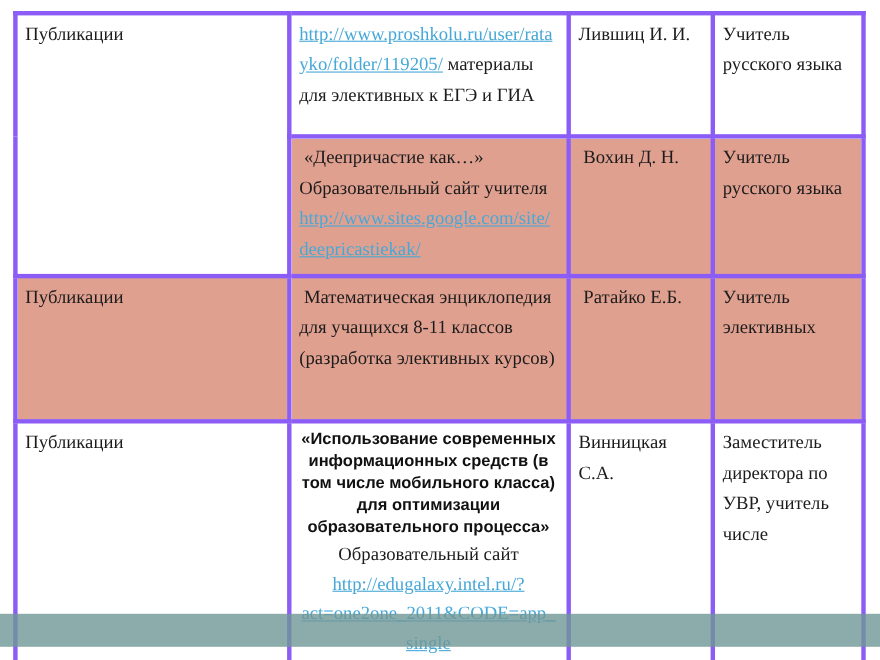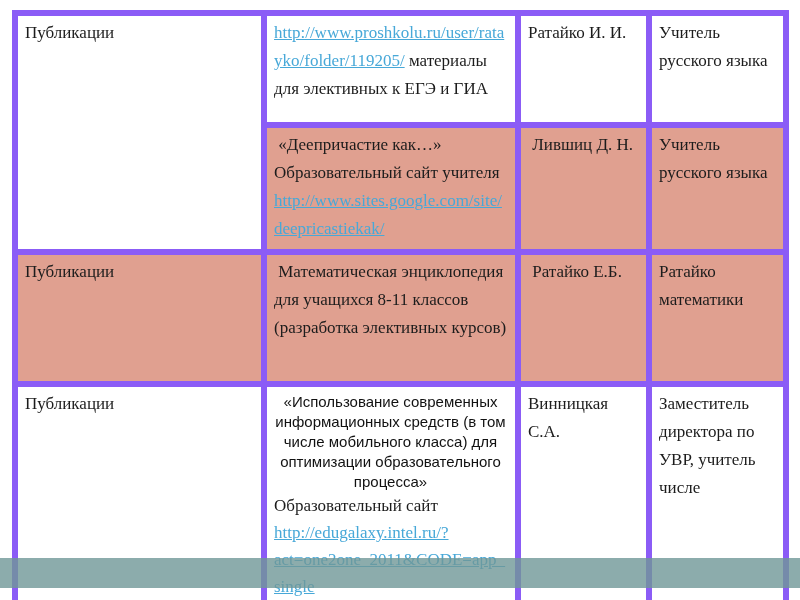--- a/index.html
+++ b/index.html
@@ -12,21 +12,21 @@
     position: relative; width: 800px; height: 600px; overflow: hidden;
     background: #ffffff;
   }
   table.pub-table {
     position: absolute; left: 12px; top: 10px;
     border-collapse: collapse; table-layout: fixed;
     width: 773px;
     font-size: 17px; color: #1c1c1c;
   }
   table.pub-table td {
-    border: 6px solid #8b5cf6;
+    border: 4px solid #8b5cf6;
     vertical-align: top;
     padding: 3px 8px 3px 7px;
     line-height: 28px;
     white-space: pre-wrap;
     overflow: hidden;
   }
   table.pub-table { border: 2px solid #a9b2af; }
   tr.r1 { height: 112px; }
   tr.r2 { height: 127px; }
   tr.r3 { height: 132px; }
@@ -34,27 +34,27 @@
   tr.salmon td { background: var(--salmon); }
   a.link {
     color: var(--link);
     text-decoration: underline;
     overflow-wrap: break-word;
     word-wrap: break-word;
     cursor: pointer;
   }
   .bold-title {
     font-family: "Liberation Sans", "DejaVu Sans", sans-serif;
-    font-weight: normal;
+    font-weight: bold;
     font-size: 15px; line-height: 20px;
     text-align: center;
     color: #111;
     padding-top: 2px;
   }
-  .site-line { line-height: 27px; }
+  .site-line { line-height: 27px; text-align: center; }
   .teal-bar {
     position: absolute; left: 0; top: 558px;
     width: 800px; height: 30px;
     background: var(--tealbar);
   }
 </style>
 </head>
 <body>
 
 <div class="slide">
@@ -62,33 +62,33 @@
     <colgroup>
       <col style="width:249px">
         <col style="width:254px">
         <col style="width:131px">
         <col style="width:137px">
     </colgroup>
     <tbody>
         <tr class="r1">
       <td rowspan="2"><span>Публикации</span></td>
       <td><a class="link" href="#">http://www.proshkolu.ru/user/ratayko/folder/119205/</a><span> материалы для элективных к ЕГЭ и ГИА</span></td>
-      <td><span>Ратайко И. И.</span></td>
+      <td><span>Лившиц И. И.</span></td>
       <td><span>Учитель русского языка</span></td>
     </tr>
     <tr class="r2 salmon">
       <td><span> «Деепричастие как…» Образовательный сайт учителя </span><a class="link" href="#">http://www.sites.google.com/site/deepricastiekak/</a></td>
-      <td><span> Лившиц Д. Н.</span></td>
+      <td><span> Вохин Д. Н.</span></td>
       <td><span>Учитель русского языка</span></td>
     </tr>
     <tr class="r3 salmon">
       <td><span>Публикации</span></td>
       <td><span> Математическая энциклопедия для учащихся 8-11 классов (разработка элективных курсов)</span></td>
       <td><span> Ратайко Е.Б.</span></td>
-      <td><span>Ратайко математики</span></td>
+      <td><span>Учитель элективных</span></td>
     </tr>
     <tr class="r4">
       <td><span>Публикации</span></td>
       <td><div class="bold-title">«Использование современных информационных средств (в том числе мобильного класса) для оптимизации образовательного процесса»</div><div class="site-line"><span>Образовательный сайт </span><a class="link" href="#">http://edugalaxy.intel.ru/?act=one2one_2011&amp;CODE=app_single</a></div></td>
       <td><span>Винницкая С.А.</span></td>
       <td><span>Заместитель директора по УВР, учитель числе</span></td>
     </tr>
   </tbody>
     </table>
   <div class="teal-bar"></div>

